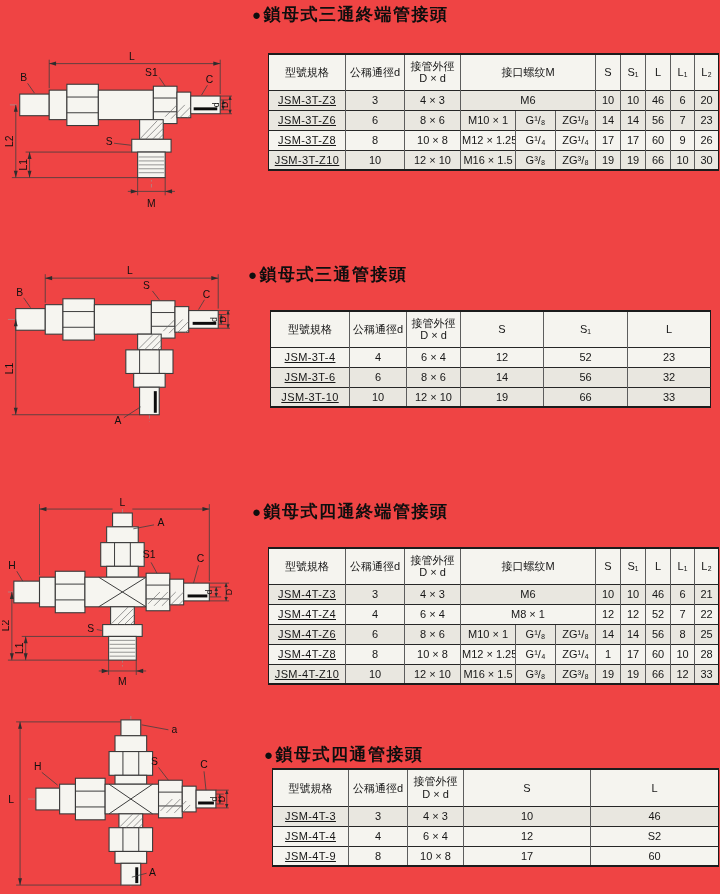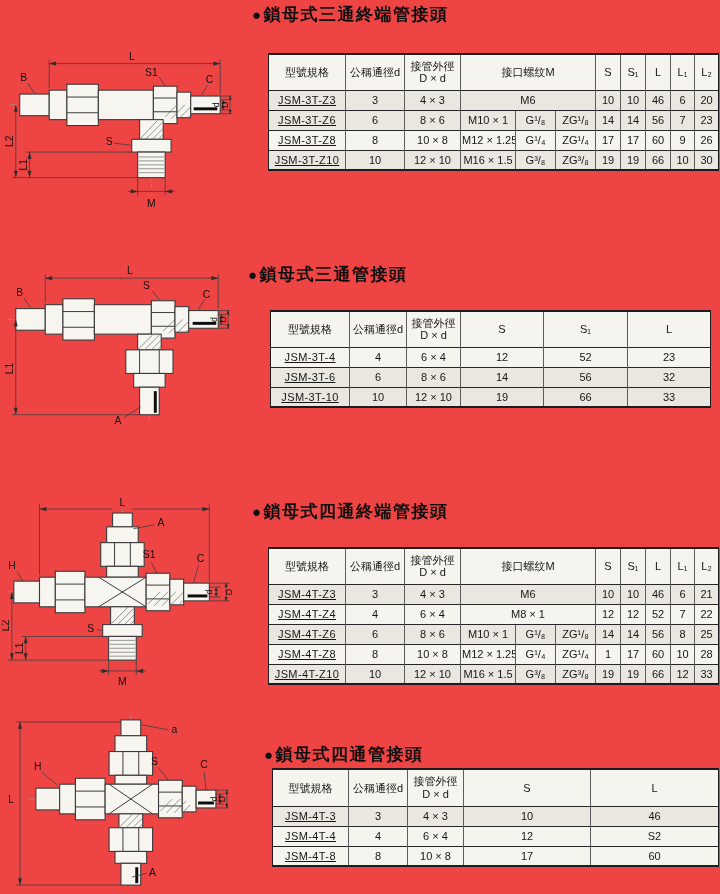--- a/index.html
+++ b/index.html
@@ -626,21 +626,21 @@
           <td>46</td>
         </tr>
     <tr>
           <td class="model">JSM-4T-4</td>
           <td>4</td>
           <td>6 × 4</td>
           <td>12</td>
           <td>S2</td>
         </tr>
     <tr>
-          <td class="model">JSM-4T-8</td>
+          <td class="model">JSM-4T-9</td>
           <td>8</td>
           <td>10 × 8</td>
           <td>17</td>
           <td>60</td>
         </tr>
   </tbody>
     </table>
 
 </div>
 

